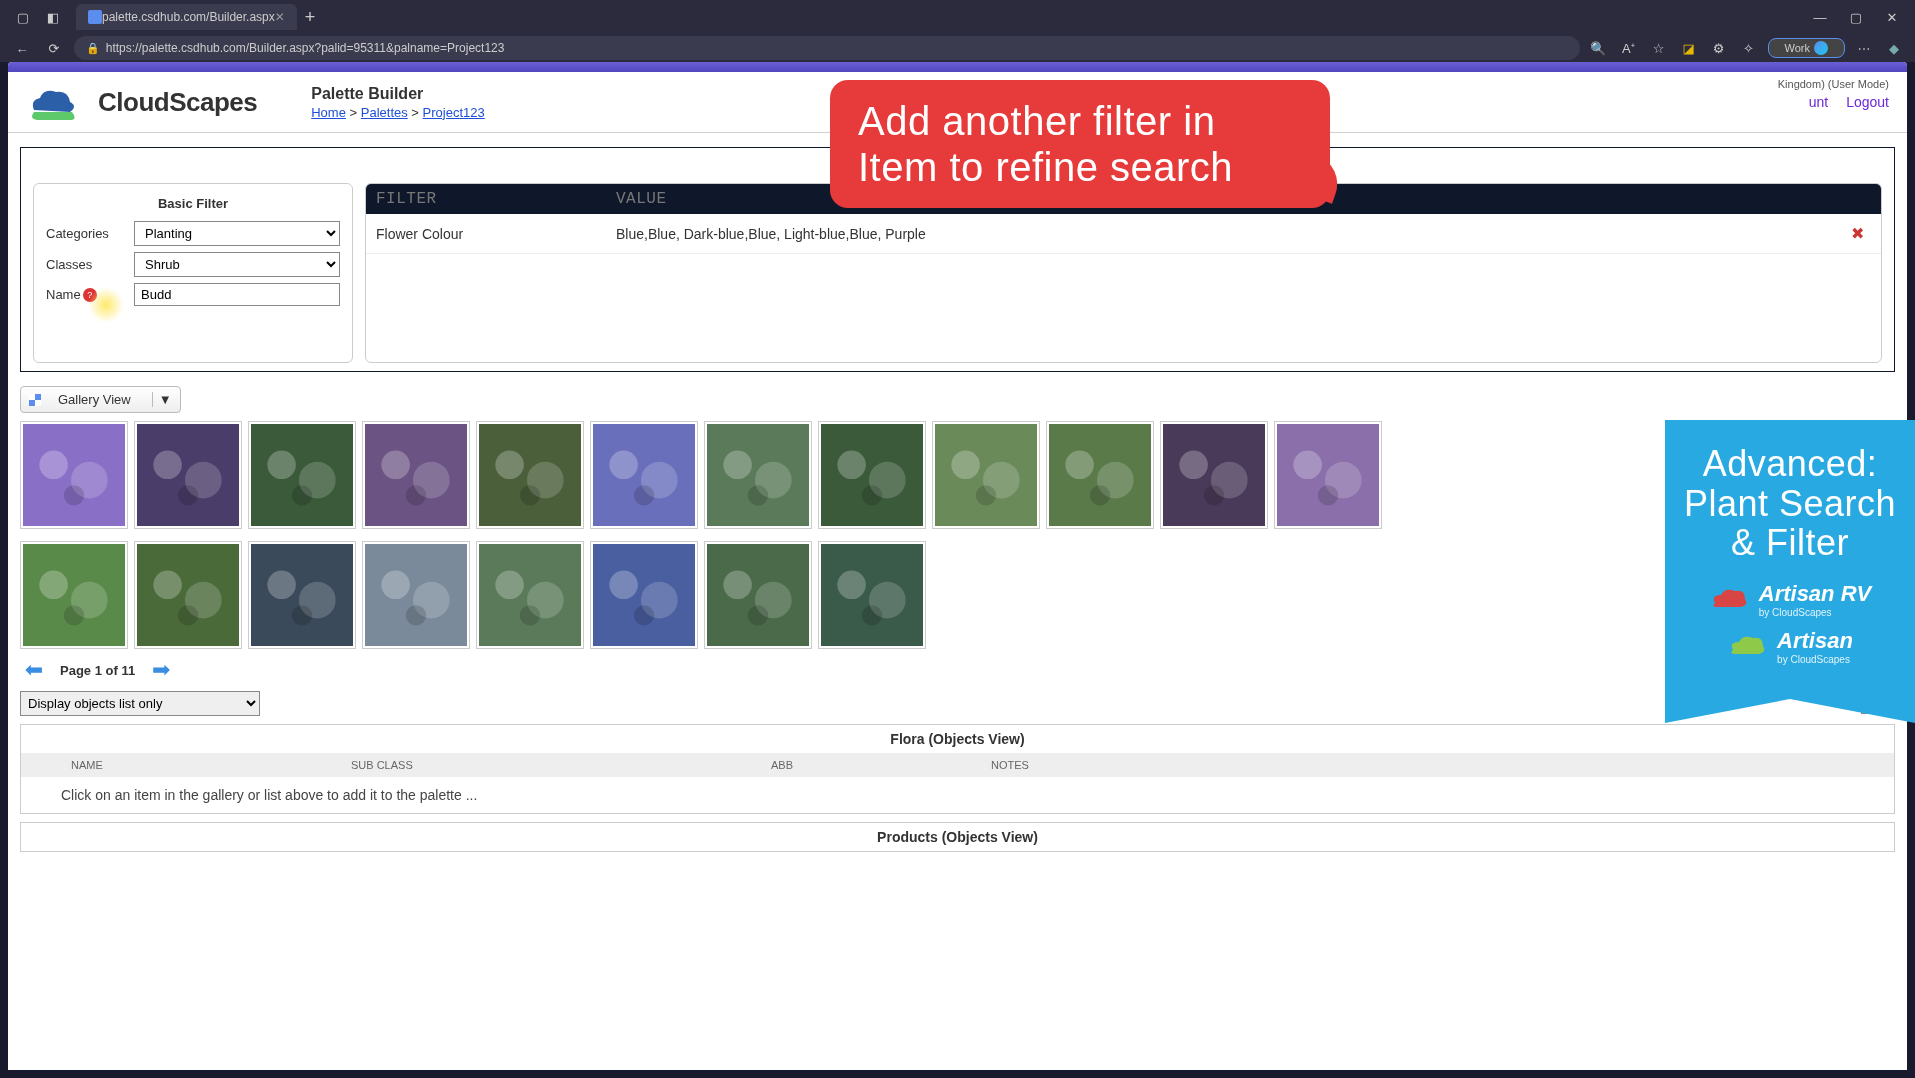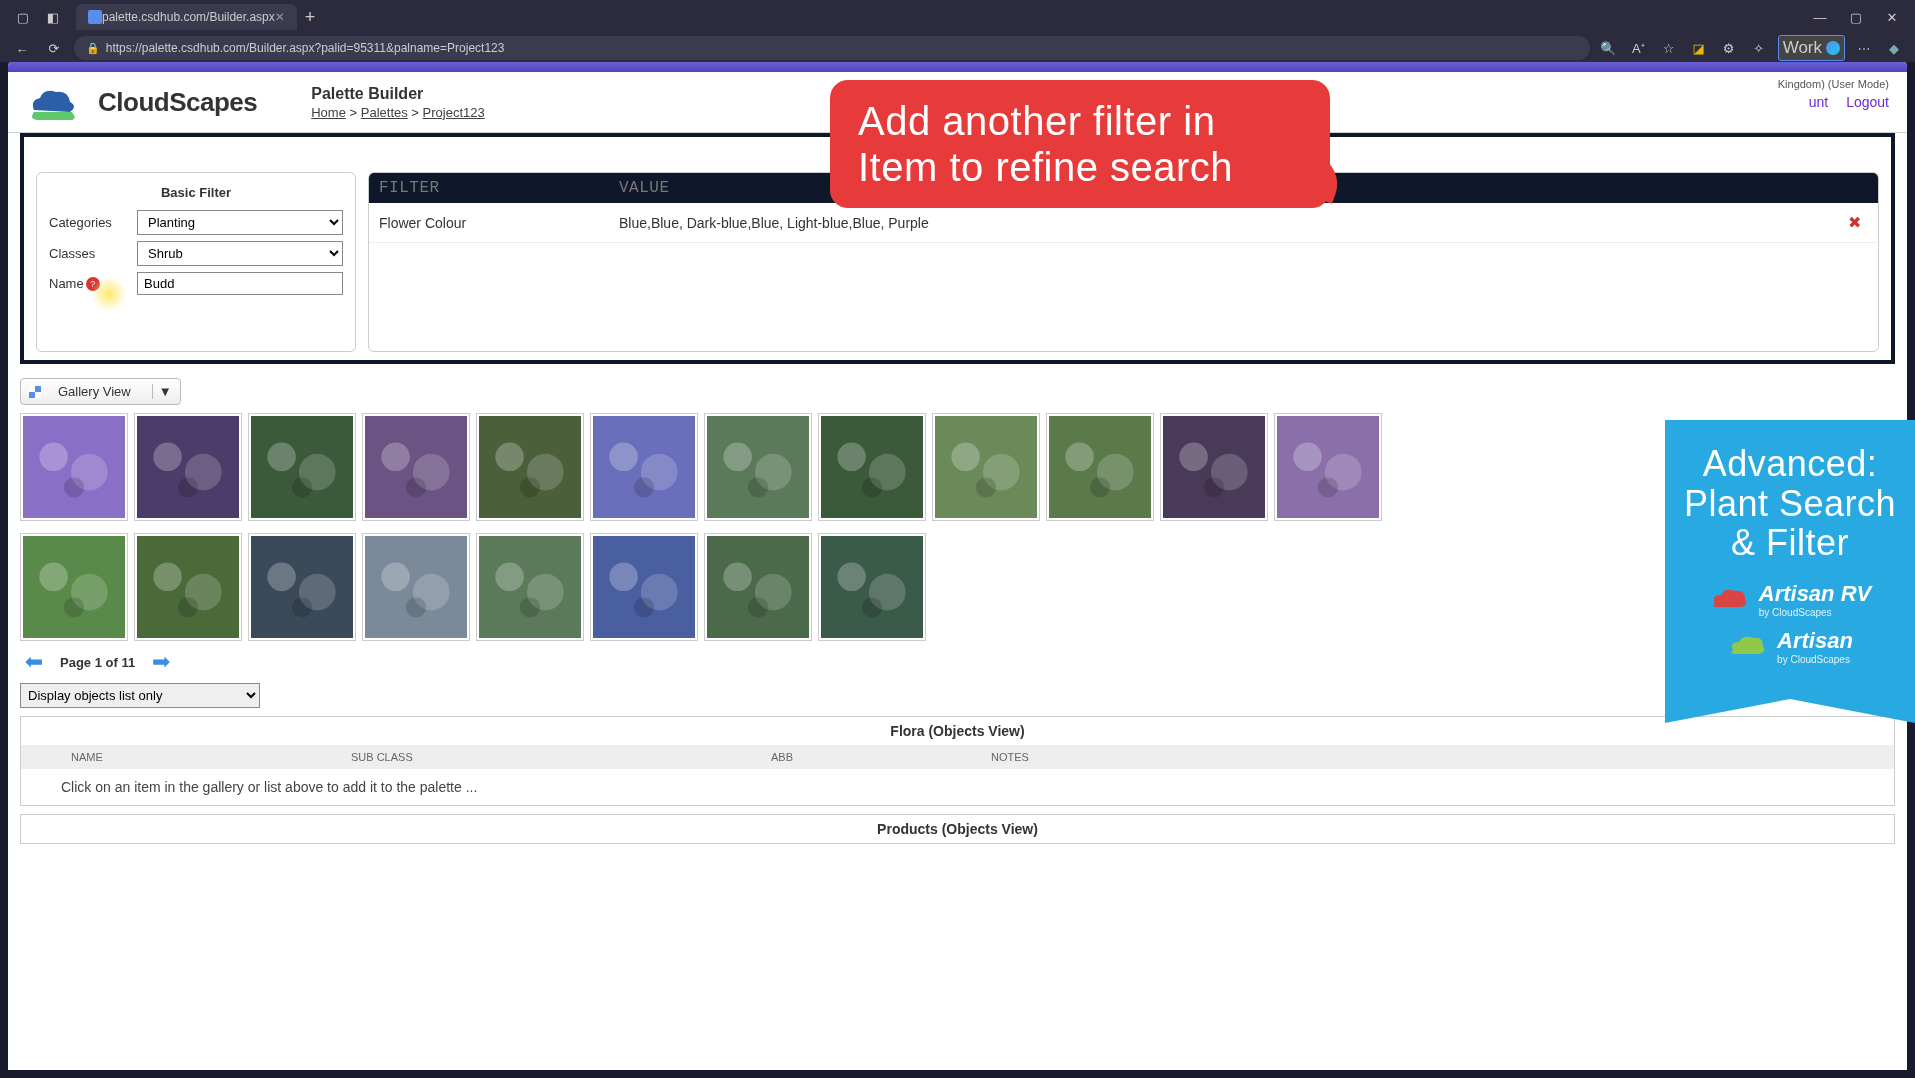--- a/index.html
+++ b/index.html
@@ -11,41 +11,41 @@
     .tab-btn { width: 22px; height: 22px; margin: 0 4px; color: #ccc; display: flex; align-items: center; justify-content: center; cursor: pointer; }
     .tab { background: #3b3b4f; border-radius: 6px 6px 0 0; padding: 6px 12px; color: #ccc; font-size: 12px; display: flex; align-items: center; gap: 0; margin-left: 8px; }
     .tab-favicon { width: 14px; height: 14px; background: #5b8dee; border-radius: 2px; }
     .tab-close { cursor: pointer; color: #999; }
     .new-tab { color: #ccc; margin-left: 8px; cursor: pointer; font-size: 18px; }
     .addr-bar { height: 28px; display: flex; align-items: center; padding: 0 10px; gap: 8px; }
     .nav-btn { width: 24px; height: 24px; color: #ccc; display: flex; align-items: center; justify-content: center; cursor: pointer; border-radius: 4px; }
     .url-input { flex: 1; background: #3b3b4f; border: none; border-radius: 14px; padding: 5px 12px; color: #ccc; font-size: 12px; display: flex; align-items: center; gap: 6px; }
     .url-lock { font-size: 11px; }
     .toolbar-icon { width: 22px; height: 22px; color: #ccc; display: flex; align-items: center; justify-content: center; cursor: pointer; }
-    .work-pill { background: #444; border: 1px solid #5b8dee; border-radius: 3px; padding: 2px 4px; color: #ccc; font-size: 17px; display: flex; align-items: center; gap: 4px; }
+    .work-pill { background: #444; border: 1px solid #5b8dee; border-radius: 8px; padding: 2px 16px; color: #ccc; font-size: 11px; display: flex; align-items: center; gap: 4px; }
     .work-dot { width: 14px; height: 14px; border-radius: 50%; background: linear-gradient(135deg,#5b8dee,#1cc8ee); }
     
     
     .page { background: #fff; margin: 0 8px; height: calc(100vh - 70px); overflow: hidden; border-radius: 4px 4px 0 0; }
     .purple-strip { height: 10px; background: linear-gradient(180deg,#6a5fd4,#5046be); }
     
     .app-header { display: flex; align-items: center; padding: 10px 18px; border-bottom: 1px solid #d0d0d0; position: relative; }
     .logo-area { display: flex; align-items: center; gap: 20px; }
     .logo-mark { width: 52px; height: 40px; position: relative; }
     .logo-mark svg { width: 100%; height: 100%; }
     .logo-text { font-size: 26px; font-weight: 800; color: #333; letter-spacing: -0.5px; }
     .title-block { margin-left: 54px; }
     .page-title { font-size: 16px; font-weight: 700; color: #333; }
     .breadcrumb { font-size: 13px; margin-top: 2px; }
-    .breadcrumb a { color: #404040; }
+    .breadcrumb a { color: #1d4ed8; }
     .header-right { margin-left: auto; display: flex; align-items: center; gap: 18px; font-size: 14px; }
     .header-right a { color: #6d28d9; text-decoration: none; }
     .user-mode { font-size: 11px; color: #555; position: absolute; right: 18px; top: 6px; }
     
-    .content { padding: 8px 12px; border: 4px solid #0f172a; margin: 0 12px; }
+    .content { padding: 8px 12px; border: 1px solid #0f172a; margin: 14px 12px; }
     .selector-header { text-align: center; font-size: 15px; font-family: Georgia, serif; padding: 2px 0 8px; }
     .selector-header .minus { display: inline-block; width: 12px; height: 8px; background: #c33; vertical-align: middle; margin-left: 4px; border-radius: 2px; }
     
     .filter-row { display: flex; gap: 12px; }
     .basic-filter { width: 320px; border: 1px solid #ccc; border-radius: 6px; padding: 12px; height: 180px; }
     .basic-filter h4 { text-align: center; font-size: 13px; font-weight: 700; margin-bottom: 10px; }
     .field-row { display: flex; align-items: center; margin-bottom: 6px; }
     .field-row label { width: 88px; font-size: 13px; }
     .field-row select, .field-row input { flex: 1; border: 1px solid #888; padding: 3px 6px; font-size: 13px; background: #fff; }
     .name-badge { display: inline-block; width: 14px; height: 14px; border-radius: 50%; background: #d33; color: #fff; font-size: 9px; text-align: center; line-height: 14px; margin-left: 2px; vertical-align: middle; }

